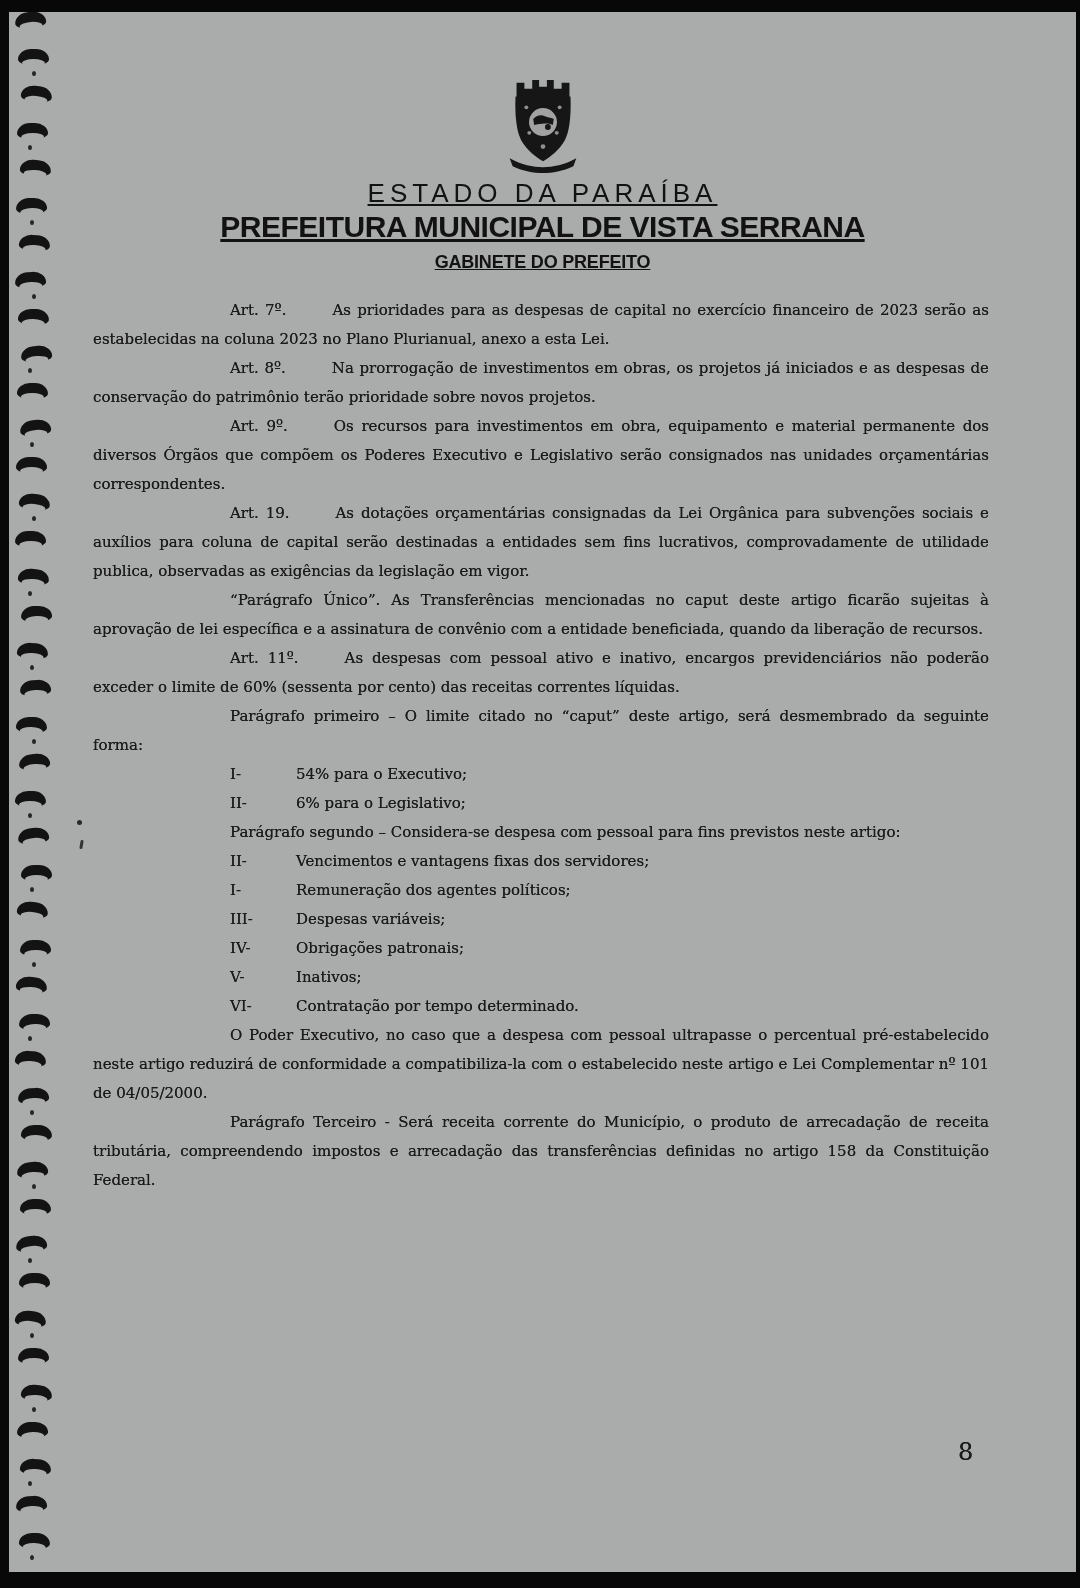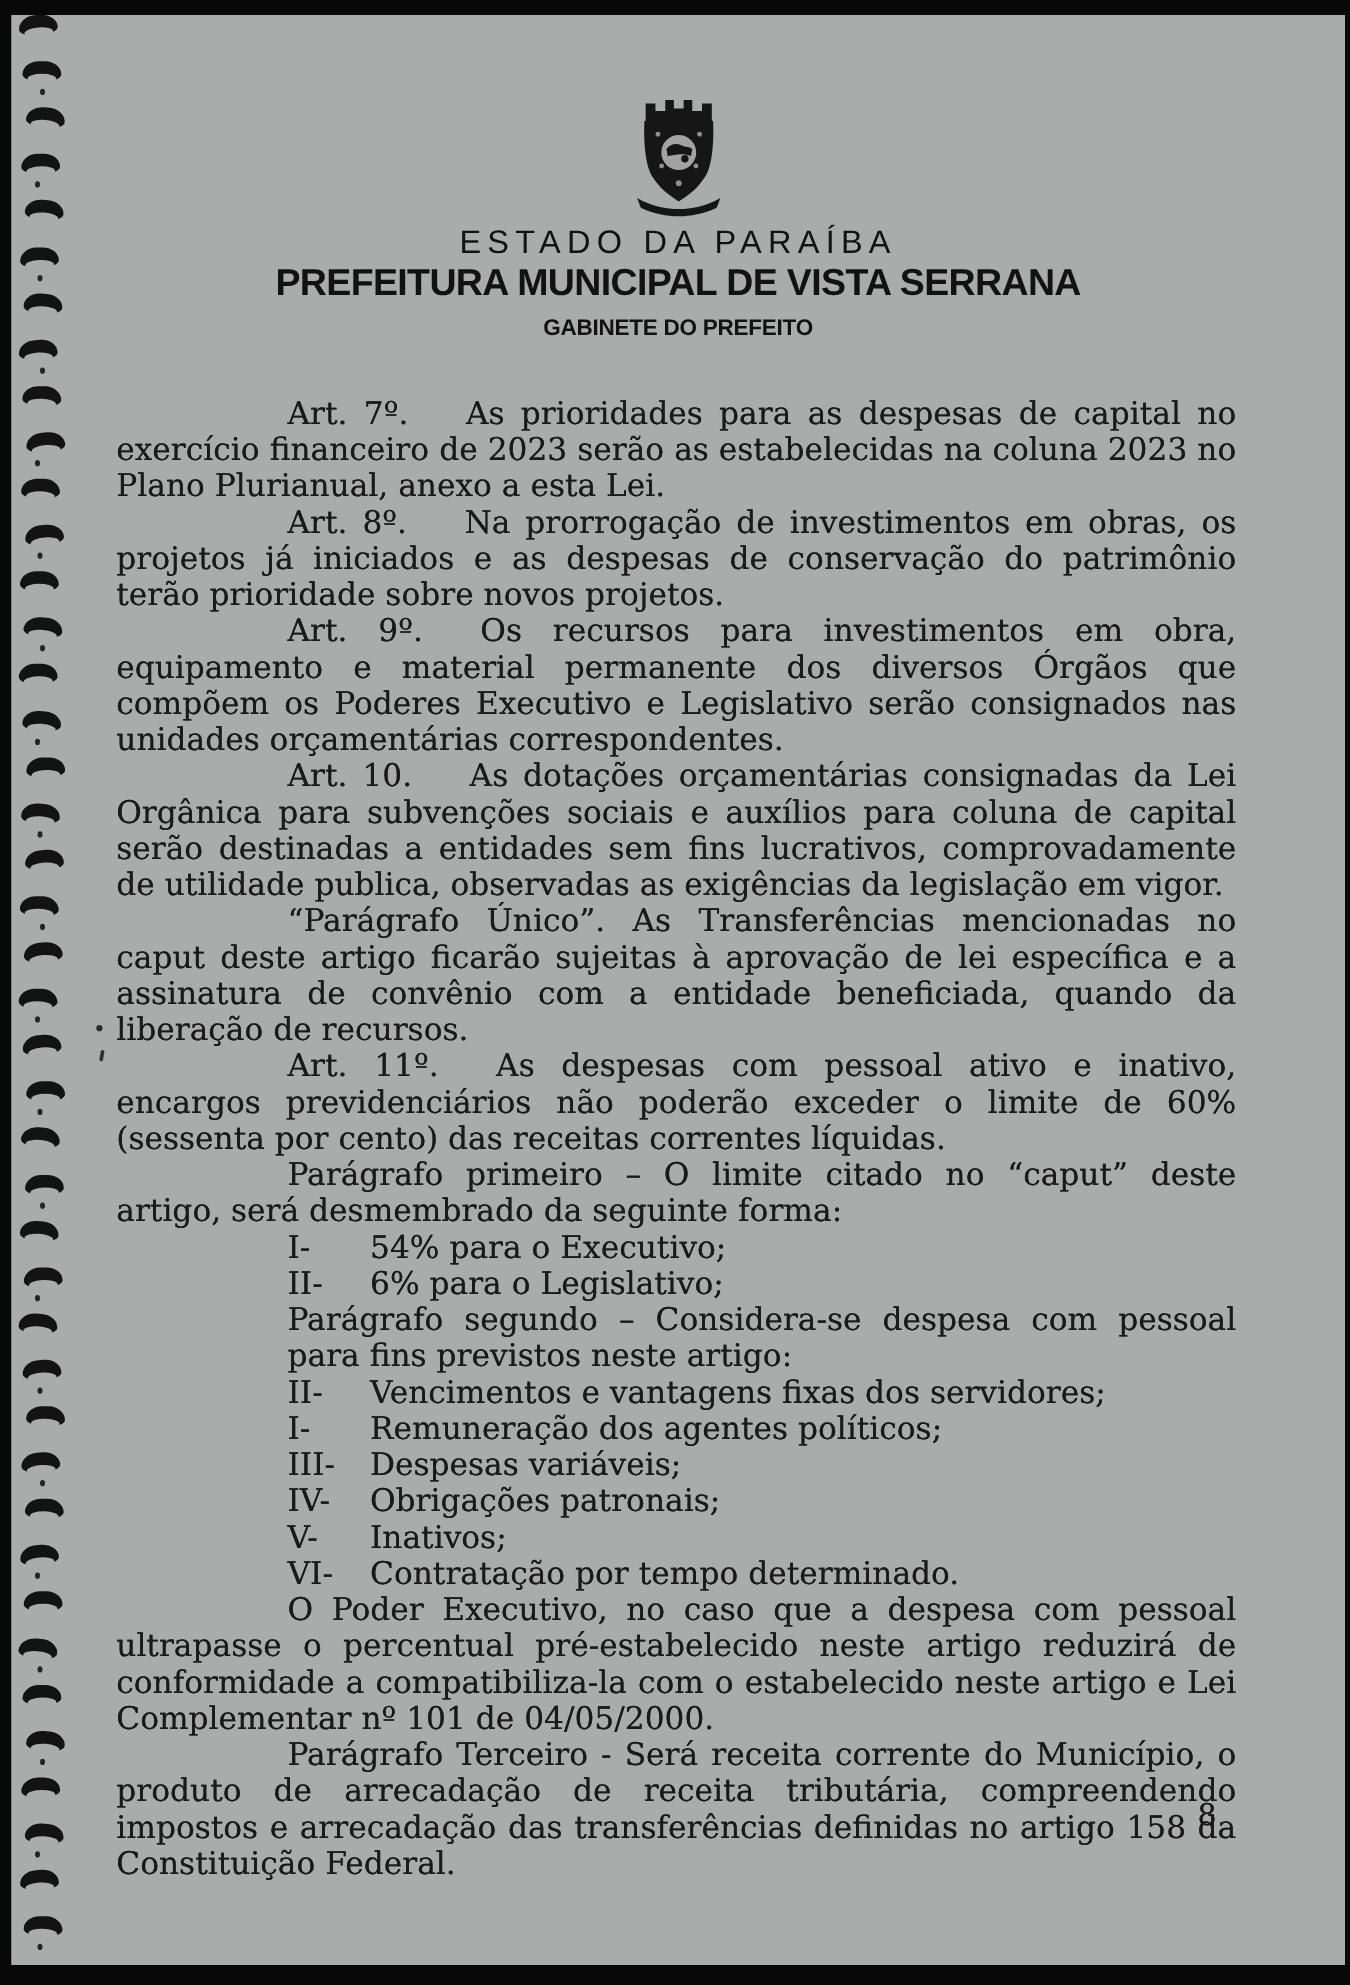--- a/index.html
+++ b/index.html
@@ -20,39 +20,39 @@
     position:absolute;width:31px;height:16px;background:#131313;
     border-radius:50% / 78% 78% 40% 40%;
   }
   .spiral-mark::after{
     content:"";position:absolute;left:4px;top:10px;width:23px;height:8px;
     background:#aaabab;border-radius:50%;
   }
   .spiral-dot{position:absolute;width:4px;height:5px;background:#242424;border-radius:50%;}
 
   
-  .doc-header{position:absolute;top:76px;left:9px;right:4px;text-align:center;color:#121212;}
+  .doc-header{position:absolute;top:76px;left:9px;right:4px;text-align:center;color:#121212;text-decoration:underline;}
   .emblem{display:block;margin:0 auto;filter:blur(.4px);}
   .state-line{
     font-family:"Liberation Sans",sans-serif;font-weight:400;
     font-size:26px;line-height:30px;letter-spacing:5px;margin-top:4px;
   }
   .muni-line{
     font-family:"Liberation Sans",sans-serif;font-weight:700;
     font-size:30px;line-height:36px;letter-spacing:-0.5px;margin-top:1px;
   }
   .office-line{
     font-family:"Liberation Sans",sans-serif;font-weight:700;
     font-size:18px;line-height:30px;letter-spacing:-0.2px;margin-top:2px;
   }
 
   
   .body-text{
-    position:absolute;top:316px;left:93px;width:896px;
-    font-size:25px;line-height:29px;text-align:justify;
+    position:absolute;top:296px;left:93px;width:896px;
+    font-size:15px;line-height:29px;text-align:justify;
     text-shadow:0 0 .5px rgba(26,26,26,.85);
   }
   .para{margin:0;text-indent:137px;}
   .para .tab{display:inline-block;width:46px;}
   .block{margin:0 0 0 137px;text-indent:0;text-align:justify;}
   .item{margin:0 0 0 137px;text-indent:0;text-align:left;}
   .item .marker{display:inline-block;width:66px;}
 
   .page-number{
     position:absolute;top:1438px;left:958px;font-size:24px;line-height:29px;
@@ -163,21 +163,21 @@
   </header>
 
   <main class="body-text">
 
     <p class="para"><span class="lbl">Art. 7º.</span><span class="tab"></span><span>As prioridades para as despesas de capital no exercício financeiro de 2023 serão as estabelecidas na coluna 2023 no Plano Plurianual, anexo a esta Lei.</span></p>
 
     <p class="para"><span class="lbl">Art. 8º.</span><span class="tab"></span><span>Na prorrogação de investimentos em obras, os projetos já iniciados e as despesas de conservação do patrimônio terão prioridade sobre novos projetos.</span></p>
 
     <p class="para"><span class="lbl">Art. 9º.</span><span class="tab"></span><span>Os recursos para investimentos em obra, equipamento e material permanente dos diversos Órgãos que compõem os Poderes Executivo e Legislativo serão consignados nas unidades orçamentárias correspondentes.</span></p>
 
-    <p class="para"><span class="lbl">Art. 10.</span><span class="tab"></span><span>As dotações orçamentárias consignadas da Lei Orgânica para subvenções sociais e auxílios para coluna de capital serão destinadas a entidades sem fins lucrativos, comprovadamente de utilidade publica, observadas as exigências da legislação em vigor.</span></p>
+    <p class="para"><span class="lbl">Art. 19.</span><span class="tab"></span><span>As dotações orçamentárias consignadas da Lei Orgânica para subvenções sociais e auxílios para coluna de capital serão destinadas a entidades sem fins lucrativos, comprovadamente de utilidade publica, observadas as exigências da legislação em vigor.</span></p>
 
     <p class="para">“Parágrafo Único”. As Transferências mencionadas no caput deste artigo ficarão sujeitas à aprovação de lei específica e a assinatura de convênio com a entidade beneficiada, quando da liberação de recursos.</p>
 
     <p class="para"><span class="lbl">Art. 11º.</span><span class="tab"></span><span>As despesas com pessoal ativo e inativo, encargos previdenciários não poderão exceder o limite de 60% (sessenta por cento) das receitas correntes líquidas.</span></p>
 
     <p class="para">Parágrafo primeiro – O limite citado no “caput” deste artigo, será desmembrado da seguinte forma:</p>
 
     <div class="item"><span class="marker">I-</span><span>54% para o Executivo;</span></div>
     <div class="item"><span class="marker">II-</span><span>6% para o Legislativo;</span></div>
 

